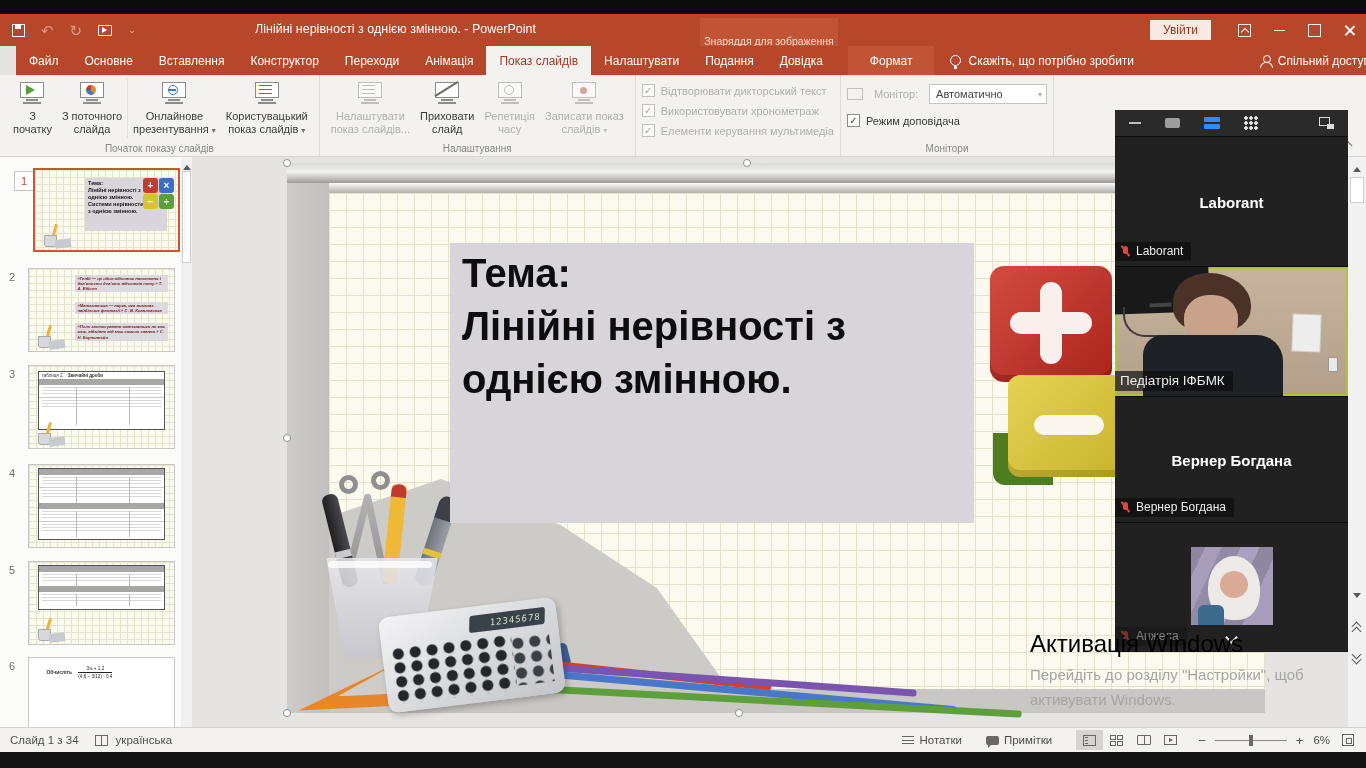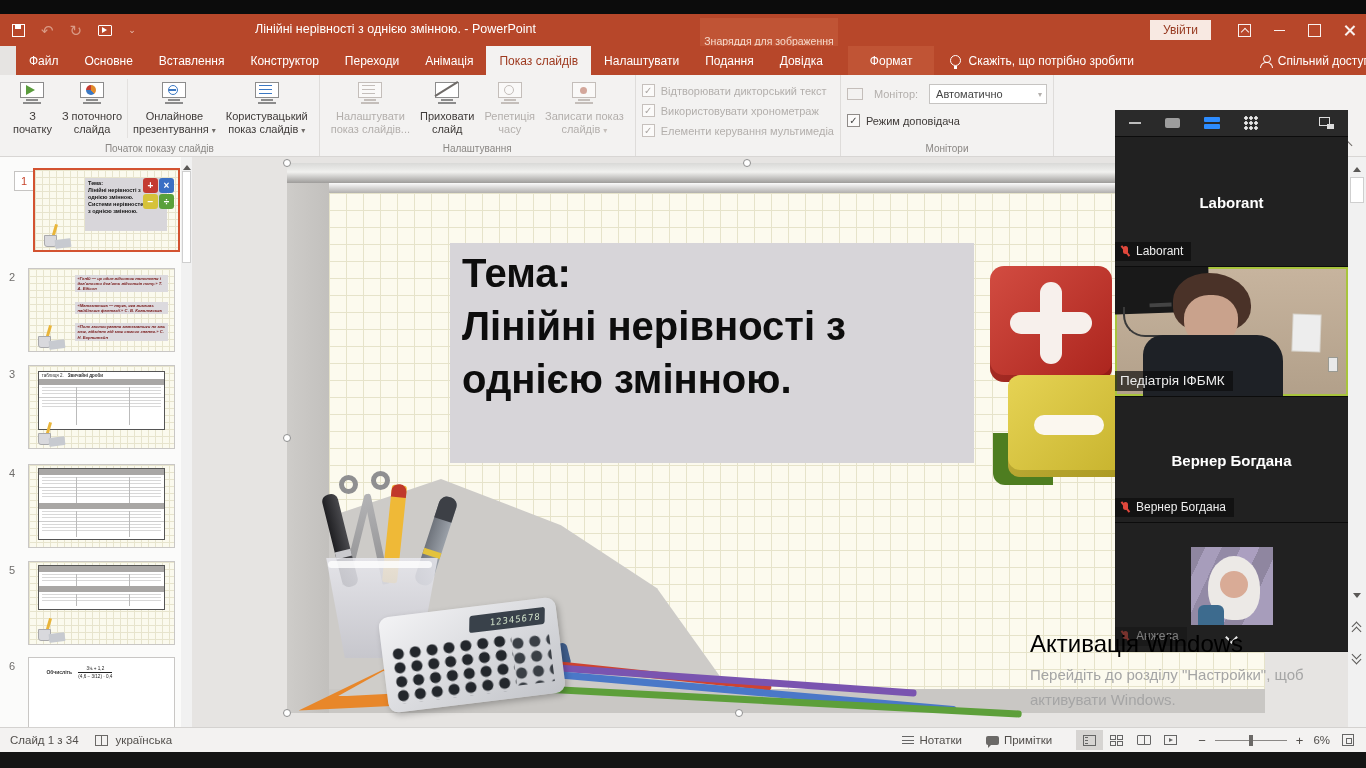--- a/index.html
+++ b/index.html
@@ -111,21 +111,21 @@
   .lscroll .tri-up { margin:4px auto 0; }
 
   
   .slide { position:absolute; left:287px; top:163px; width:978px; height:550px; background:#cac8c5; }
   .sl-topbar { position:absolute; left:0; top:0; width:100%; height:20px; background:linear-gradient(#d9d9d7,#f1f1ef 45%,#9e9c9a); }
   .sl-rod { position:absolute; left:0; top:20px; width:100%; height:10px; background:linear-gradient(#fbfbfb,#b2b0ae); }
   .sl-left { position:absolute; left:0; top:20px; width:42px; bottom:0; background:linear-gradient(90deg,#ceccc9,#c2c0bd); }
   .sl-paper { position:absolute; left:42px; top:30px; right:0; bottom:24px; background:#fcfaee; background-image:linear-gradient(#e6e3ca 1px, transparent 1px), linear-gradient(90deg,#e6e3ca 1px, transparent 1px); background-size:17px 17px; }
   .sl-bottom { position:absolute; left:42px; bottom:0; right:0; height:24px; background:#c9c7c4; }
   .sl-blob { position:absolute; left:42px; bottom:24px; width:400px; height:210px; background:#cdcbc8; clip-path:polygon(0 18%, 28% 0, 58% 22%, 82% 52%, 100% 100%, 0 100%); }
-  .sl-textbox { position:absolute; left:163px; top:80px; width:524px; height:220px; background:#d7d5d9; padding:4px 0 12px 12px; font-weight:bold; color:#0d0d0d; font-size:40px; line-height:53px; white-space:nowrap; }
+  .sl-textbox { position:absolute; left:163px; top:80px; width:524px; height:280px; background:#d7d5d9; padding:4px 0 12px 12px; font-weight:bold; color:#0d0d0d; font-size:40px; line-height:53px; white-space:nowrap; }
   .wavy { text-decoration:underline; text-decoration-style:wavy; text-decoration-color:#d00000; text-decoration-thickness:2px; text-underline-offset:7px; }
 
   .tile-red { position:absolute; left:703px; top:103px; width:122px; height:116px; background:linear-gradient(135deg,#d24c41,#ab241d); border-radius:14px; box-shadow:inset 0 -7px 0 rgba(80,0,0,.25); }
   .tile-red::before { content:""; position:absolute; left:50px; top:16px; width:22px; height:82px; background:#f7f0ec; border-radius:11px; }
   .tile-red::after { content:""; position:absolute; left:20px; top:46px; width:82px; height:22px; background:#f7f0ec; border-radius:11px; }
   .tile-green { position:absolute; left:706px; top:270px; width:60px; height:52px; background:#4e7d20; border-radius:0 0 0 12px; }
   .tile-yellow { position:absolute; left:721px; top:212px; width:122px; height:102px; background:linear-gradient(135deg,#e6d354,#c6b22c); border-radius:12px; box-shadow:inset 0 -7px 0 rgba(90,80,0,.25); }
   .tile-yellow::after { content:""; position:absolute; left:26px; top:40px; width:70px; height:20px; background:#fbf7ef; border-radius:10px; }
 
   

